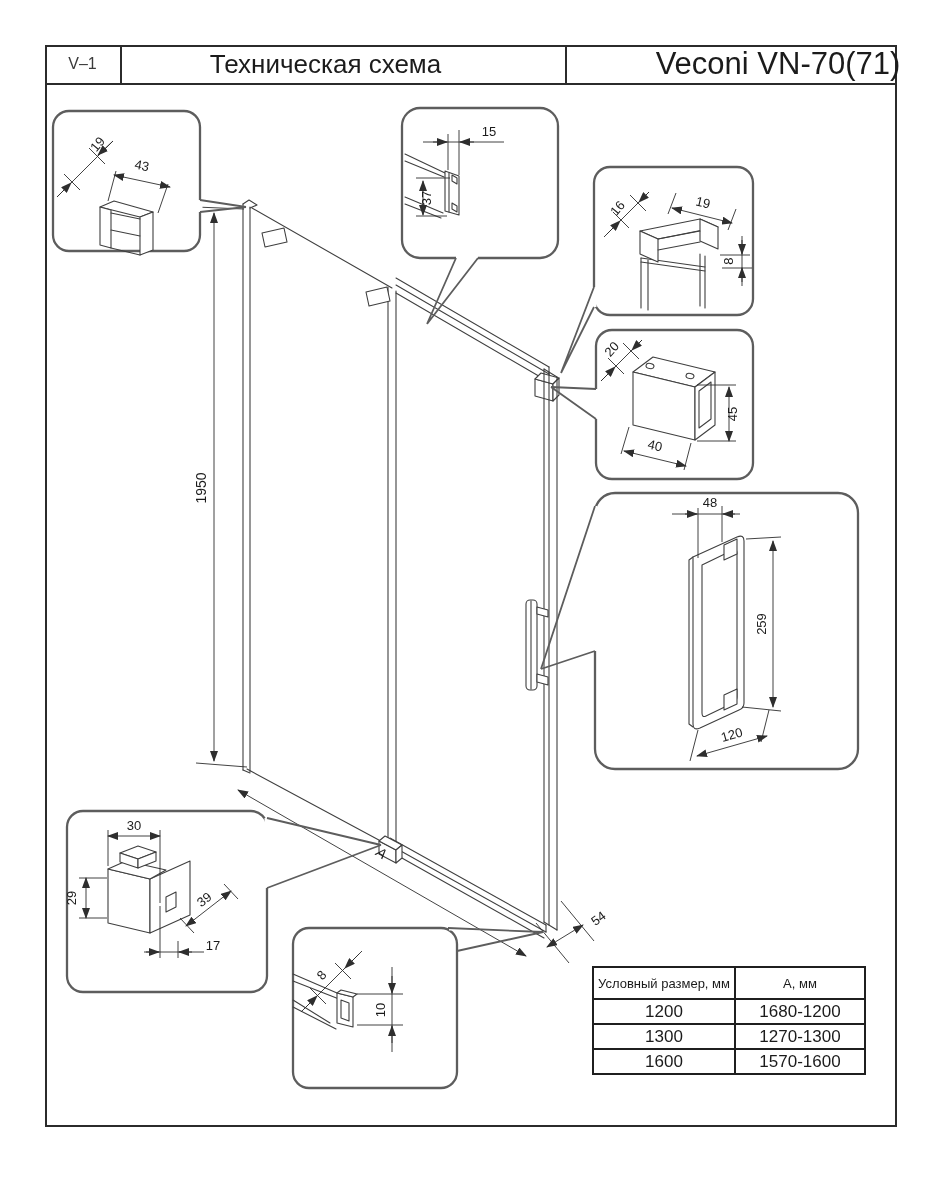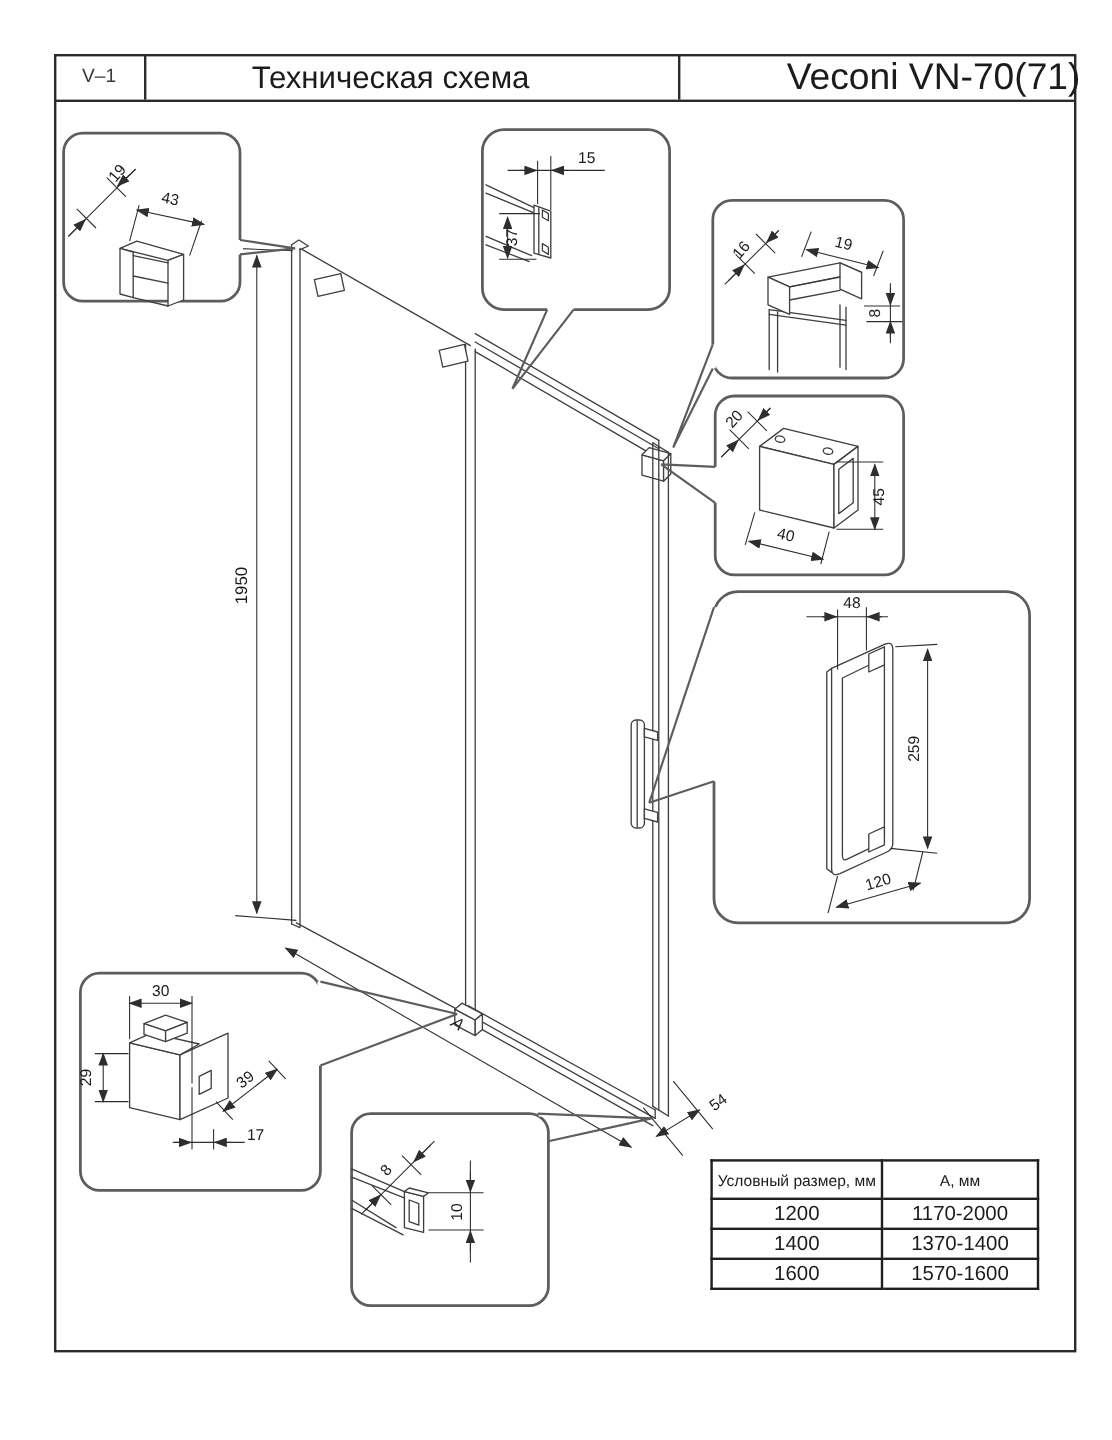--- a/index.html
+++ b/index.html
@@ -282,25 +282,25 @@
 
   <div class="spec">
     <table>
       <tbody>
           <tr class="hd">
         <td style="width:136px;">Условный размер, мм</td>
         <td>А, мм</td>
       </tr>
       <tr>
         <td>1200</td>
-        <td>1170-2000</td>
+        <td>1680-1200</td>
       </tr>
       <tr>
-        <td>1400</td>
-        <td>1370-1400</td>
+        <td>1300</td>
+        <td>1270-1300</td>
       </tr>
       <tr>
         <td>1600</td>
         <td>1570-1600</td>
       </tr>
     </tbody>
       </table>
   </div>
 </div>
 

